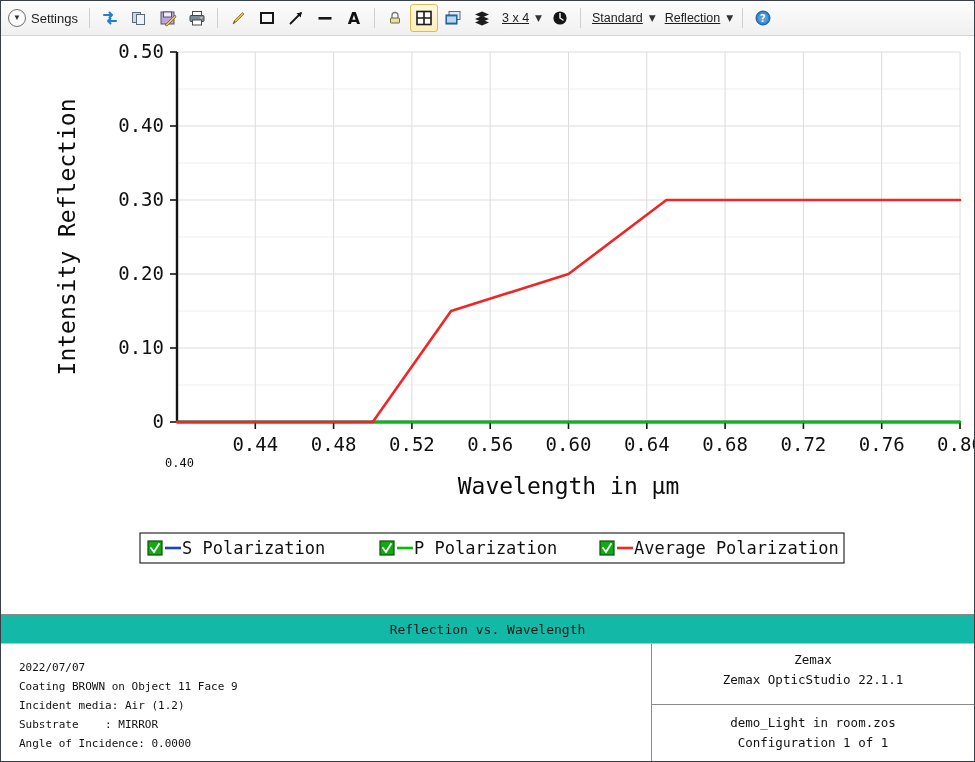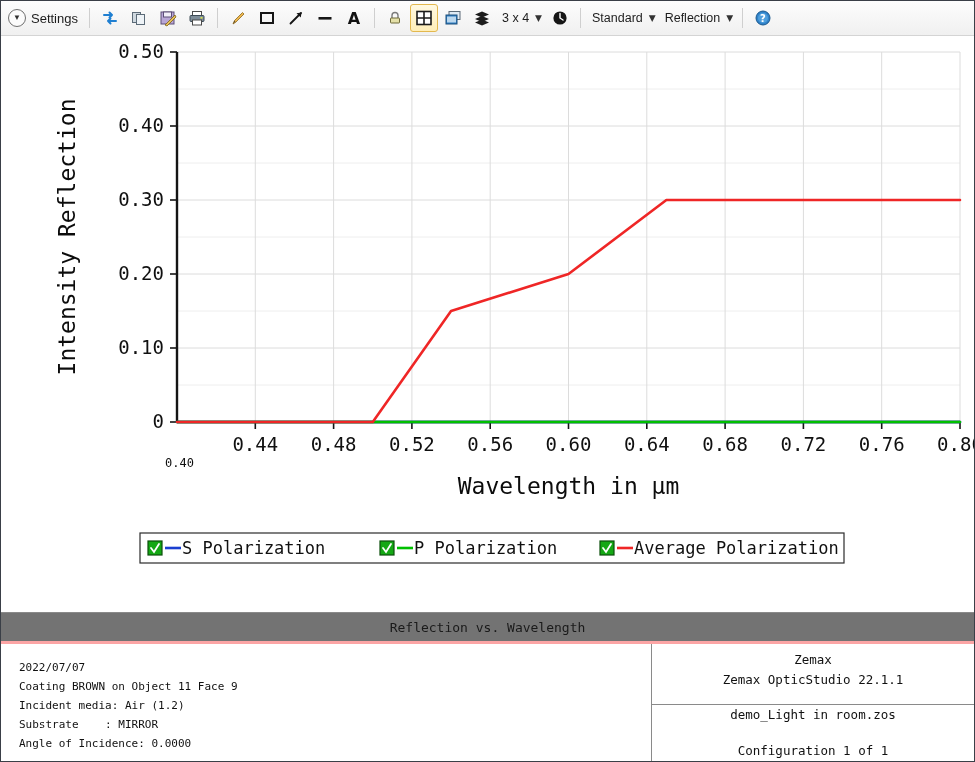--- a/index.html
+++ b/index.html
@@ -77,44 +77,45 @@
     border: 1px solid #e3b84e;
     background: linear-gradient(#fff9e2, #ffeeb8);
     border-radius: 3px;
     padding: 0 2px;
   }
   .sel-txt {
     font-size: 12.5px;
     font-family: "Liberation Sans", sans-serif;
     color: #1d1d1d;
     margin: 7px 2px;
+    text-decoration: underline;
   }
 
   
   .plot-area {
     position: relative;
     flex: 1 1 auto;
     background: #ffffff;
   }
   .plot-svg { display: block; }
 
   
   .footer {
     flex: 0 0 auto;
     border-top: 1px solid #8a8a8a;
     box-sizing: border-box;
   }
   .footer-title {
     height: 28px;
-    border-bottom: 3px solid #fca5a5;
+    border-bottom: 1px solid #fca5a5;
     display: flex; align-items: center; justify-content: center;
     font-family: "DejaVu Sans Mono", monospace;
     font-size: 13px;
     color: #1a1a1a;
-    background: #737373;
+    background: #14b8a6;
   }
   .footer-body {
     display: flex;
     height: 117px;
   }
   .footer-left {
     flex: 1 1 auto;
     border-right: 1px solid #8a8a8a;
     padding: 14px 0 0 18px;
     box-sizing: border-box;
@@ -135,21 +136,21 @@
   .fr-top {
     flex: 1 1 auto;
     border-bottom: 1px solid #8a8a8a;
     display: flex; flex-direction: column;
     align-items: center; justify-content: center;
     padding-bottom: 8px;
   }
   .fr-bot {
     flex: 0 0 56px;
     display: flex; flex-direction: column;
-    align-items: center; justify-content: space-between;
+    align-items: center; justify-content: center;
   }
   .fr-top div, .fr-bot div {
     font-family: "DejaVu Sans Mono", monospace;
     font-size: 12.5px;
     line-height: 20px;
     color: #111111;
     white-space: pre;
   }
 </style>
 </head>

